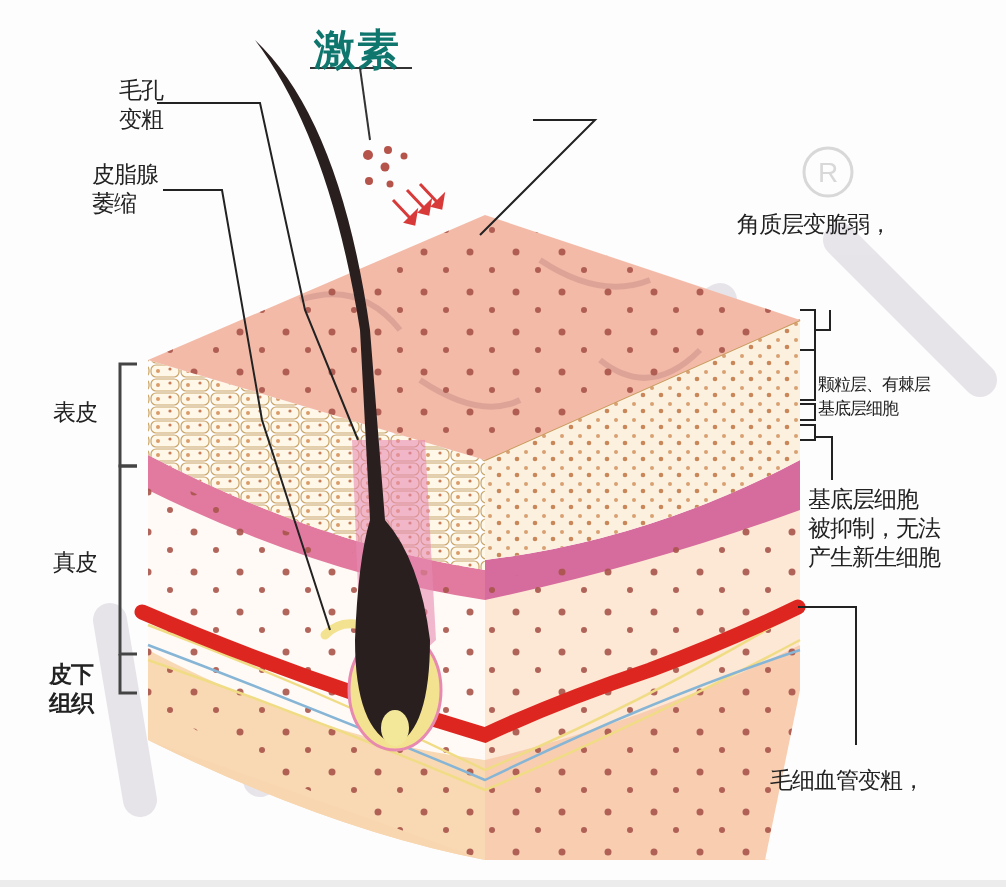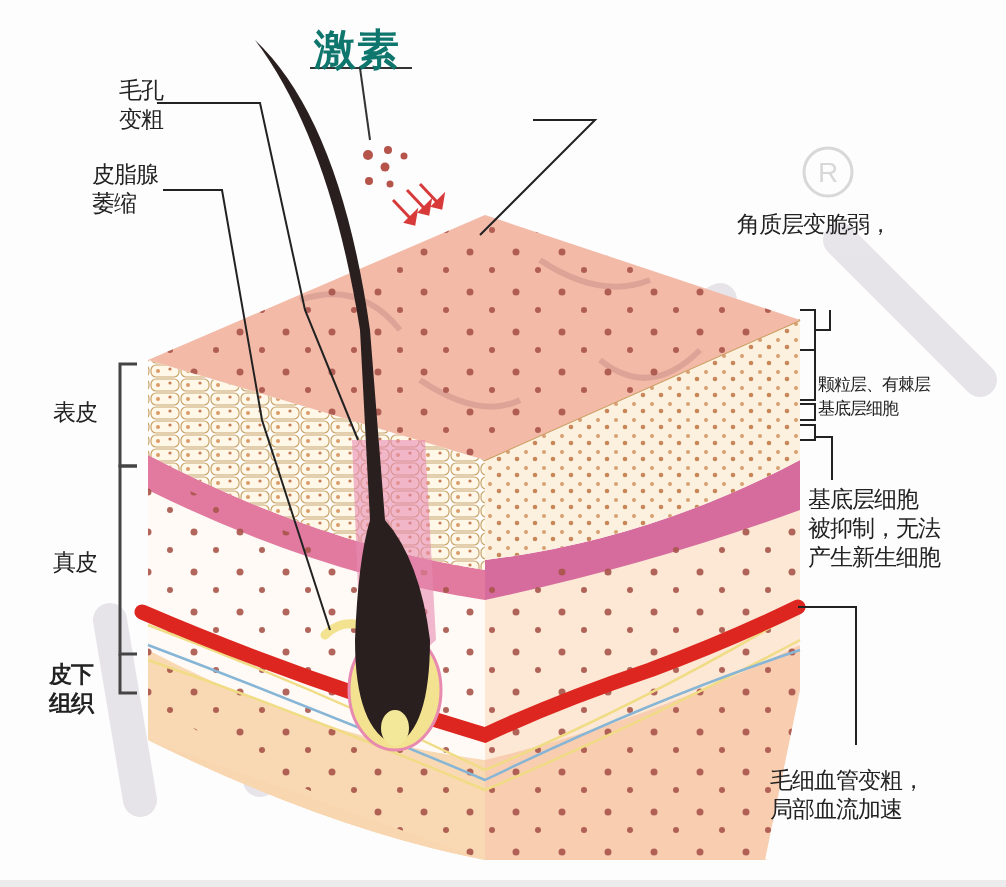--- a/index.html
+++ b/index.html
@@ -160,17 +160,16 @@
   </div>
 
   <div class="lbl" style="left:808px;top:485px;">
     <div>基底层细胞</div>
     <div>被抑制，无法</div>
     <div>产生新生细胞</div>
   </div>
 
   <div class="lbl" style="left:770px;top:752px;margin-top:14px;">
     <div>毛细血管变粗，</div>
-    <div>局部血流加速</div>
   </div>
 
   <div class="bottom-bar"></div>
 </div>
 
 </body></html>

